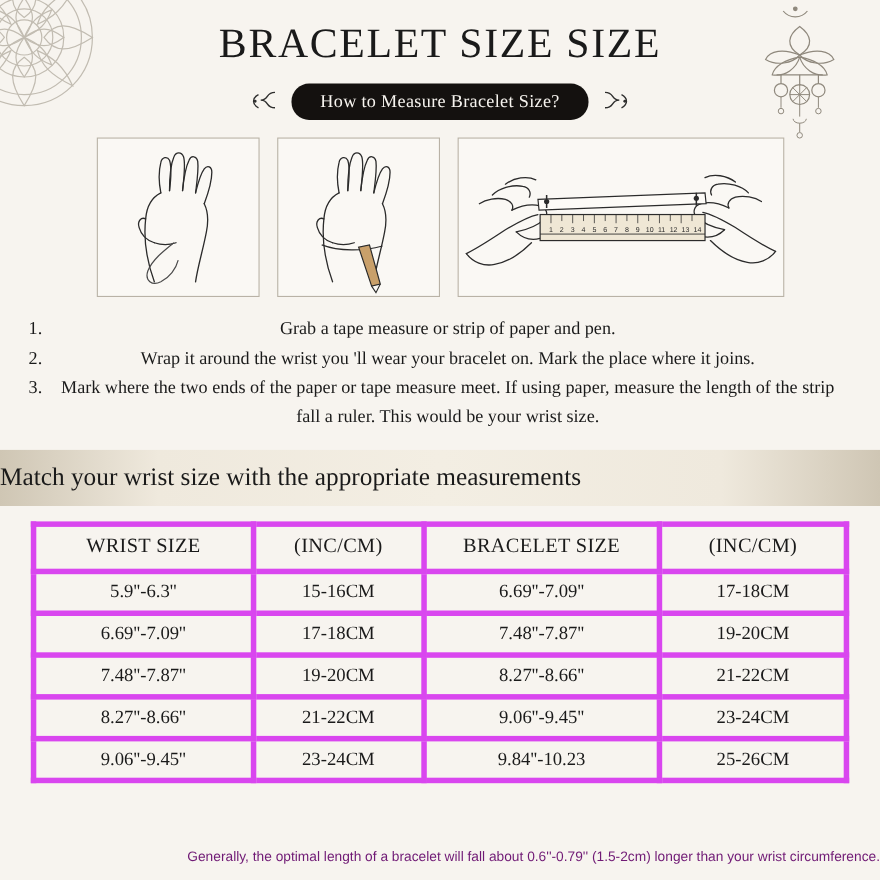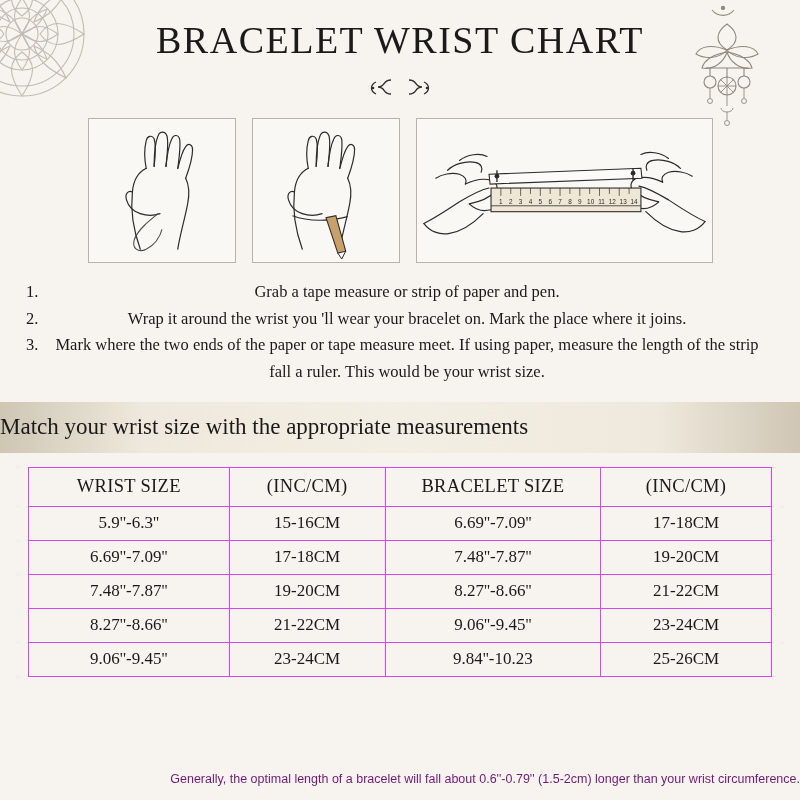--- a/index.html
+++ b/index.html
@@ -95,21 +95,21 @@
     line-height: 1.28;
   }
 
   
   .table-wrap { padding: 0 28px; margin-top: 14px; }
   table {
     width: 100%;
     border-collapse: collapse;
     font-size: 17px;
   }
-  table, th, td { border: 1px solid #d946ef; }
+  table, th, td { border: 5px solid #d946ef; }
   th, td {
     text-align: center;
     padding: 6px 2px 7px 2px;
     font-weight: normal;
   }
   thead th { font-size: 18.5px; letter-spacing: .3px; padding: 8px 2px 9px 2px; }
   col.c1 { width: 27%; }
   col.c2 { width: 21%; }
   col.c3 { width: 29%; }
   col.c4 { width: 23%; }
@@ -177,30 +177,31 @@
       <path d="M38 86 L38 96 M72 86 L72 96 M55 93 L55 104"></path>
       <circle cx="38" cy="99" r="2.5"></circle>
       <circle cx="72" cy="99" r="2.5"></circle>
       <path d="M49 106 A6 4 0 0 0 61 106"></path>
       <path d="M55 110 L55 118"></path>
       <circle cx="55" cy="121" r="2.5"></circle>
     </g>
   </g>
 </svg>
 
-<h1 class="title">BRACELET WRIST CHART</h1>
+<h1 class="title">BRACELET SIZE SIZE</h1>
 
 <div class="subtitle-row">
   <svg class="flourish" viewBox="0 0 26 26">
     <g fill="none" stroke="#1a1a1a" stroke-width="1.3">
       <path d="M23 4 C14 4 18 11 10 11 C18 11 14 18 23 18"></path>
       <path d="M8 6 C2 9 2 15 8 18"></path>
       <circle cx="5" cy="12" r="1.3" fill="#1a1a1a" stroke="none"></circle>
     </g>
   </svg>
+  <div class="pill">How to Measure Bracelet Size?</div>
   <svg class="flourish" viewBox="0 0 26 26">
     <g fill="none" stroke="#1a1a1a" stroke-width="1.3">
       <path d="M3 4 C12 4 8 11 16 11 C8 11 12 18 3 18"></path>
       <path d="M18 6 C24 9 24 15 18 18"></path>
       <circle cx="21" cy="12" r="1.3" fill="#1a1a1a" stroke="none"></circle>
     </g>
   </svg>
 </div>
 
 <div class="panels">

